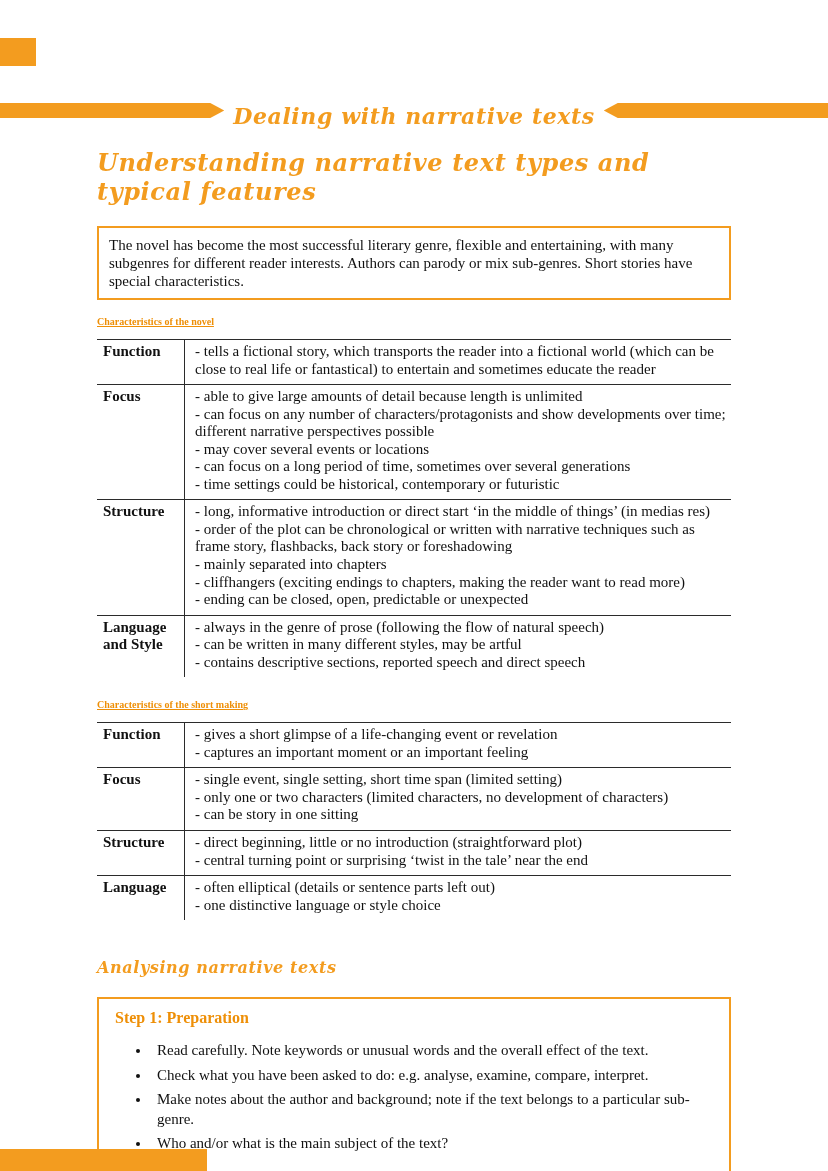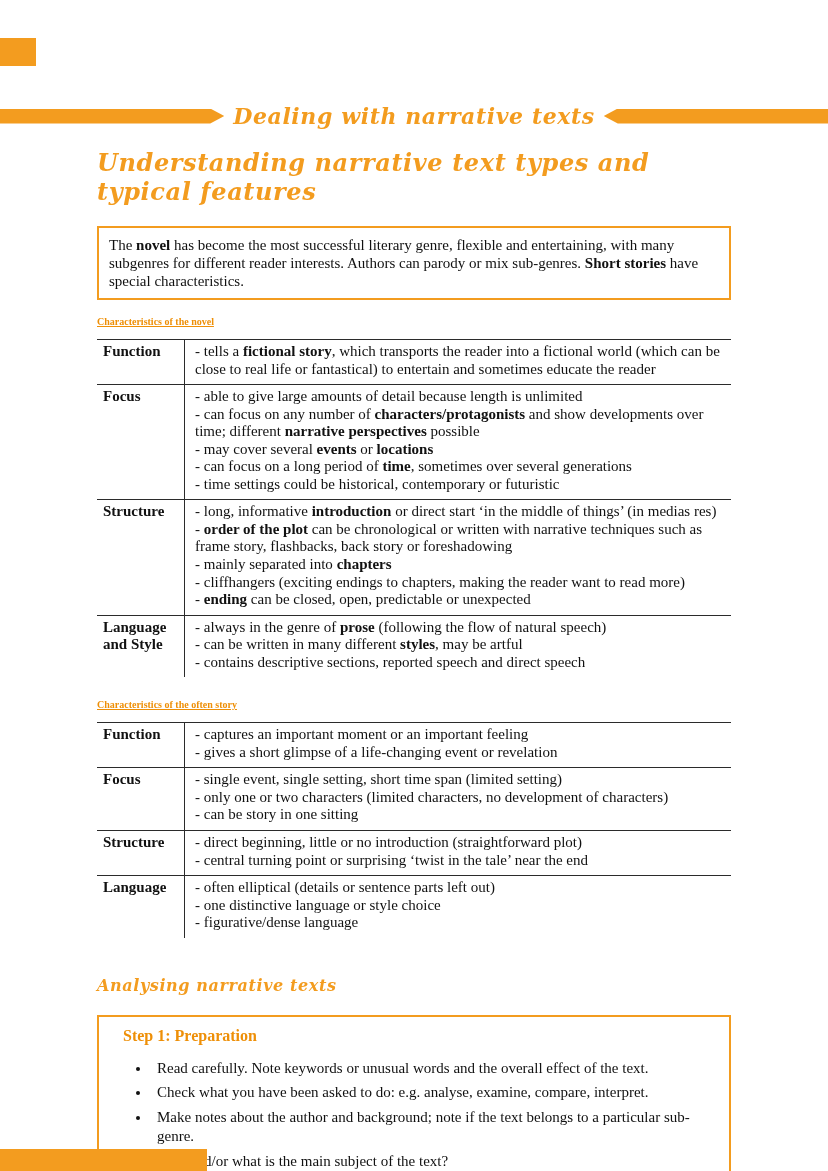--- a/index.html
+++ b/index.html
@@ -30,21 +30,20 @@
     background: var(--accent);
   }
 
   
   .banner {
     position: absolute;
     left: 0; top: 103px;
     width: 100%;
     height: 26px;
     display: flex;
-    align-items: center;
   }
   .bar { flex: 1 1 auto; height: 15px; background: var(--accent); }
   .bar-left  { clip-path: polygon(0 0, calc(100% - 14px) 0, 100% 50%, calc(100% - 14px) 100%, 0 100%); margin-right: 9px; }
   .bar-right { clip-path: polygon(14px 0, 100% 0, 100% 100%, 14px 100%, 0 50%); margin-left: 9px; }
 
   .script {
     font-family: "DejaVu Serif", serif;
     font-style: italic;
     font-weight: 700;
     color: var(--accent);
@@ -90,25 +89,25 @@
     line-height: 1.17;
   }
   .tcontent { flex: 1 1 auto; padding: 3px 2px 6px 10px; line-height: 1.17; }
 
   
   .step-box {
     border: 2px solid var(--accent);
     padding: 10px 16px 18px 16px;
     margin-top: 20px;
   }
-  .step-title { color: var(--accent2); font-weight: bold; font-size: 16px; margin-bottom: 14px; margin-left: 8px; }
+  .step-title { color: var(--accent2); font-weight: bold; font-size: 16px; margin-bottom: 14px; }
   .step-box ul { list-style: disc; padding-left: 36px; }
   .step-box li { margin-bottom: 5px; line-height: 1.3; padding-left: 6px; }
 
-  b { font-weight: bold; margin-top: 11px; }
+  b { font-weight: normal; margin-top: 11px; }
 </style>
 </head>
 <body>
 
 <div class="page">
 
   <div class="corner-block"></div>
 
   <div class="banner">
     <div class="bar bar-left"></div>
@@ -156,28 +155,28 @@
         <div class="trow">
           <div class="tlabel">Language and Style</div>
           <div class="tcontent">
             <div class="tpara">- always in the genre of <b>prose</b> (following the flow of natural speech)</div>
             <div class="tpara">- can be written in many different <b>styles</b>, may be artful</div>
             <div class="tpara">- contains descriptive sections, reported speech and direct speech</div>
           </div>
         </div>
       </div>
 
-    <div class="sub-head">Characteristics of the often story</div>
+    <div class="sub-head">Characteristics of the short making</div>
 
     <div class="dtable">
         <div class="trow">
           <div class="tlabel">Function</div>
           <div class="tcontent">
+            <div class="tpara">- gives a short glimpse of a life-changing event or revelation</div>
             <div class="tpara">- captures an important moment or an important feeling</div>
-            <div class="tpara">- gives a short glimpse of a life-changing event or revelation</div>
           </div>
         </div>
         <div class="trow">
           <div class="tlabel">Focus</div>
           <div class="tcontent">
             <div class="tpara">- single event, single setting, short time span (limited setting)</div>
             <div class="tpara">- only one or two characters (limited characters, no development of characters)</div>
             <div class="tpara">- can be story in one sitting</div>
           </div>
         </div>
@@ -186,21 +185,20 @@
           <div class="tcontent">
             <div class="tpara">- direct beginning, little or no introduction (straightforward plot)</div>
             <div class="tpara">- central turning point or surprising ‘twist in the tale’ near the end</div>
           </div>
         </div>
         <div class="trow">
           <div class="tlabel">Language</div>
           <div class="tcontent">
             <div class="tpara">- often elliptical (details or sentence parts left out)</div>
             <div class="tpara">- one distinctive language or style choice</div>
-            <div class="tpara">- figurative/dense language</div>
           </div>
         </div>
       </div>
 
     <div class="h-script-2 script">Analysing narrative texts</div>
 
     <div class="step-box">
       <div class="step-title">Step 1: Preparation</div>
       <ul>
           <li>Read carefully. Note keywords or unusual words and the overall effect of the text.</li>

